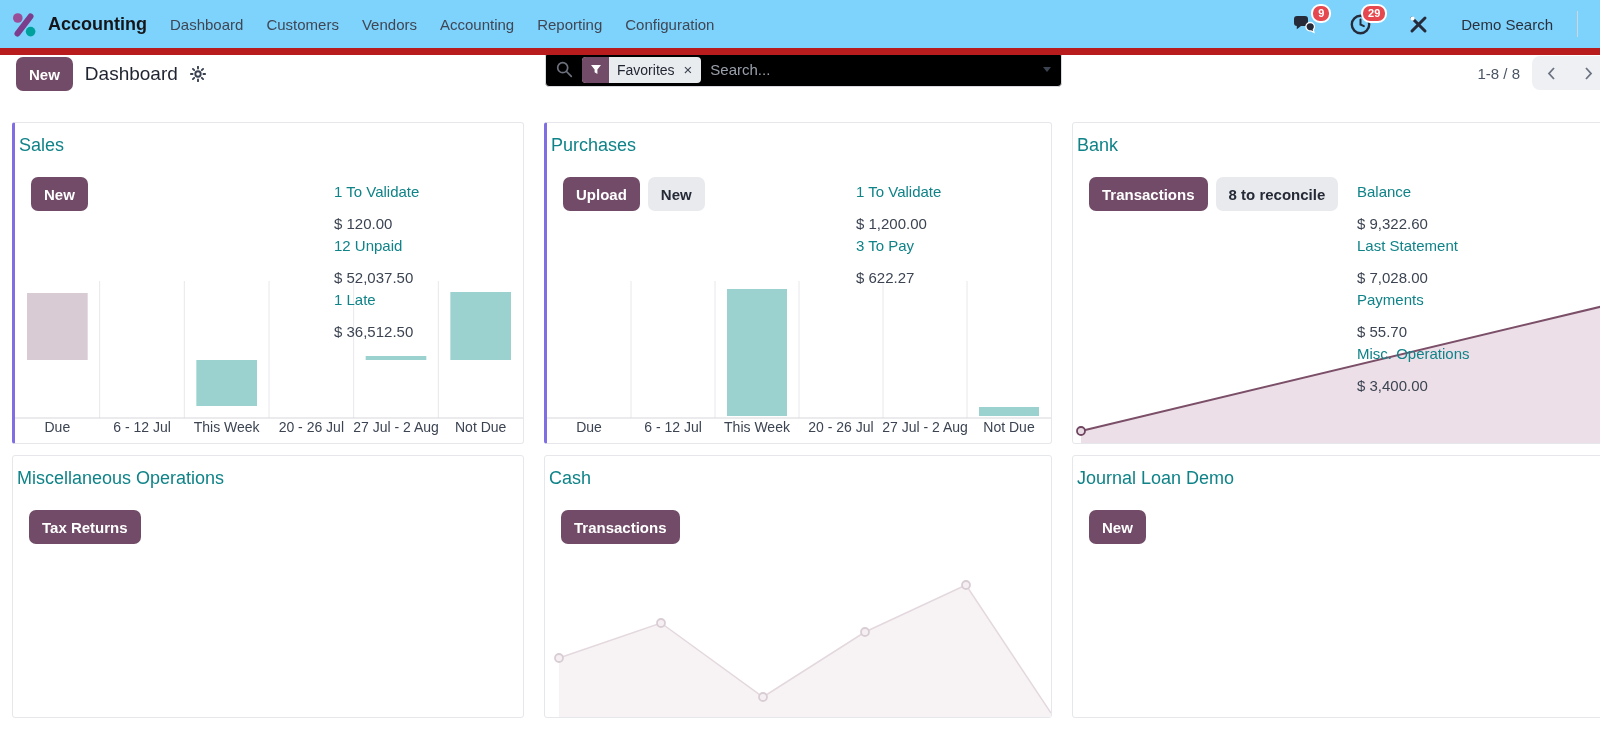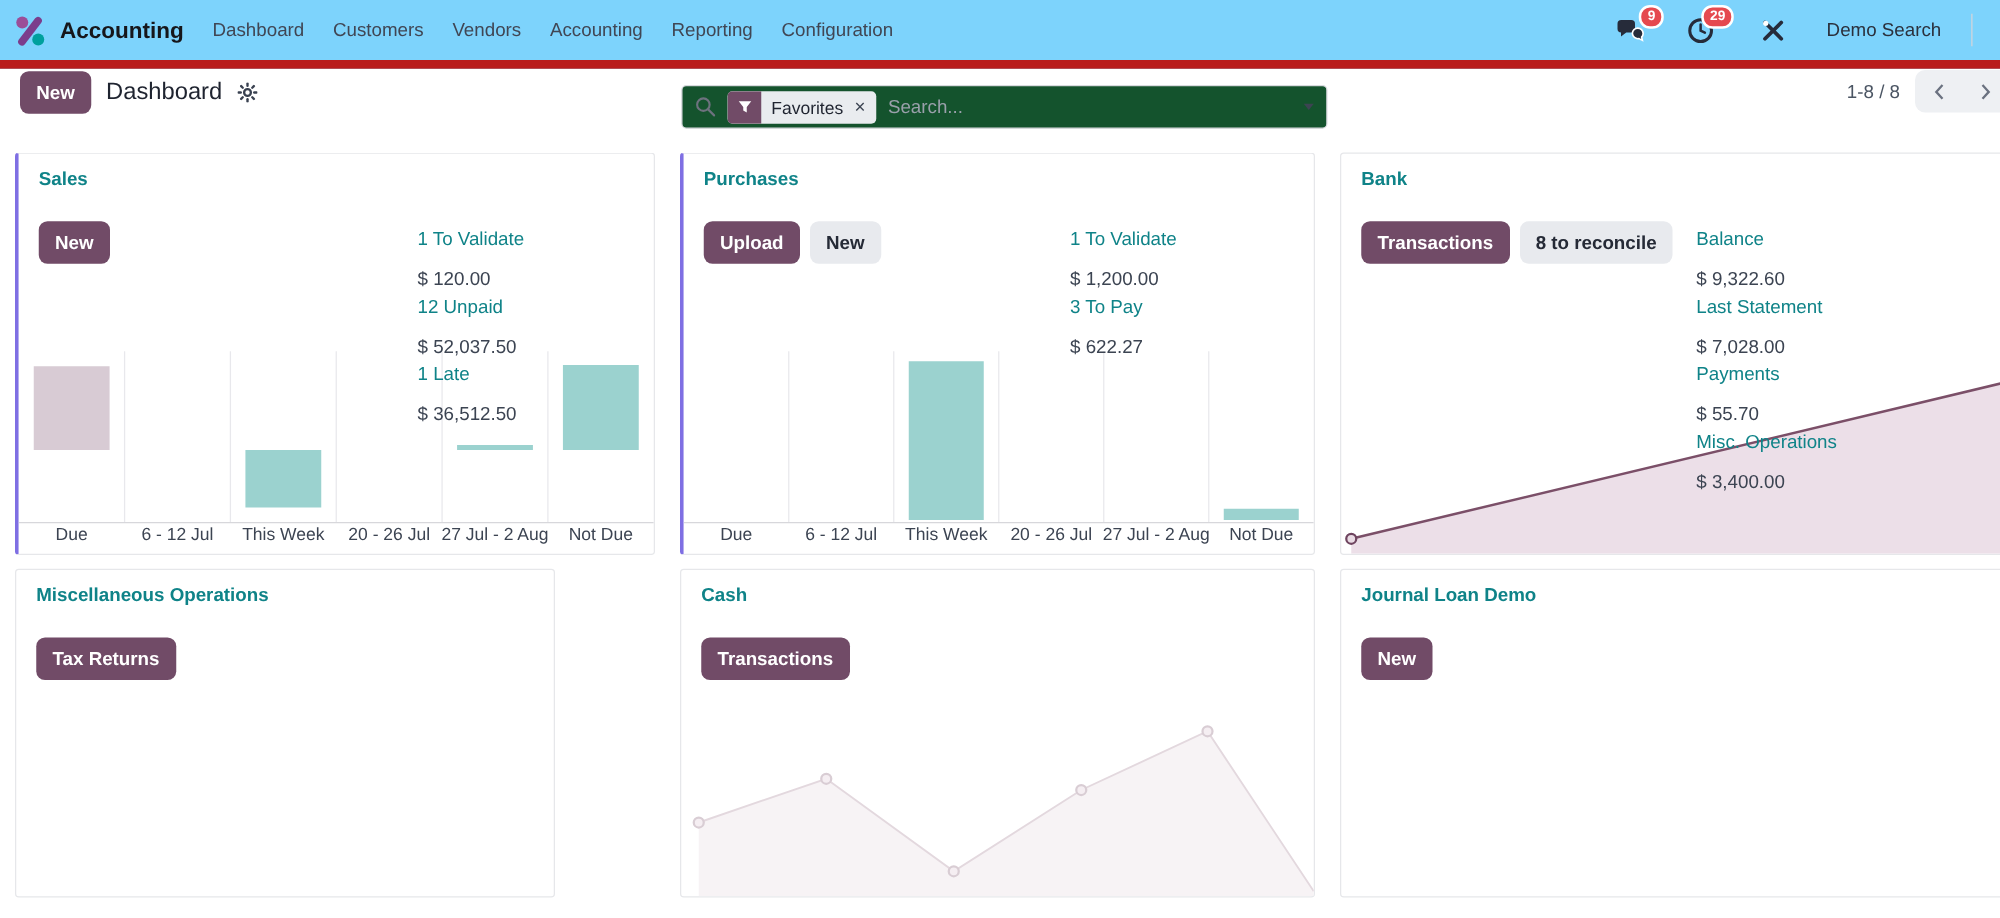--- a/index.html
+++ b/index.html
@@ -23,47 +23,47 @@
   
   .controlpanel{position:absolute;left:0;top:48px;width:100%;height:52px;background:#fff;}
   .cp-left{position:absolute;left:16px;top:9px;display:flex;align-items:center;gap:12px;}
   .btn{height:31px;padding:17px 13px;border:none;border-radius:7px;font-size:15px;font-weight:700;
        font-family:inherit;cursor:pointer;display:inline-flex;align-items:center;white-space:nowrap;}
   .btn.primary{background:#714B67;color:#fff;}
   .btn.secondary{background:#e8eaee;color:#252a36;}
   .cp-title{font-size:19px;color:#1f2430;font-weight:400;}
   .gear{cursor:pointer;display:flex;align-items:center;}
 
-  .searchbox{position:absolute;left:545px;top:20px;width:517px;height:35px;border:1px solid #d9dadf;
-             border-radius:4px;background:#14532d;display:flex;align-items:center;padding:0 10px;gap:9px;
+  .searchbox{position:absolute;left:545px;top:4px;width:517px;height:35px;border:1px solid #d9dadf;
+             border-radius:4px;background:#000000;display:flex;align-items:center;padding:0 10px;gap:9px;
              box-sizing:border-box;cursor:text;}
   .facet{display:flex;align-items:center;background:#e9ecef;border-radius:4px;overflow:hidden;height:26px;cursor:pointer;}
   .facet-ico{width:27px;height:26px;background:#714B67;display:flex;align-items:center;justify-content:center;}
   .facet-label{padding:0 8px;font-size:14px;color:#1f2430;}
   .facet-x{padding:0 9px 0 1px;color:#3c4452;font-size:15px;cursor:pointer;}
   .placeholder{color:#9aa0ab;font-size:15px;text-align:center;}
   .caret{margin-left:auto;width:0;height:0;border-left:4.5px solid transparent;
          border-right:4.5px solid transparent;border-top:5.5px solid #3c4452;cursor:pointer;}
 
   .pager{position:absolute;right:-8px;top:8px;height:34px;display:flex;align-items:center;}
   .pager-value{font-size:15px;color:#4b5563;margin-right:12px;cursor:pointer;text-align:center;}
   .pager-btns{width:76px;height:34px;background:#eef0f3;border-radius:8px;display:flex;overflow:hidden;}
   .pager-btns span{width:38px;height:34px;display:flex;align-items:center;justify-content:center;cursor:pointer;}
 
   
   .card{position:absolute;background:#fff;border:1px solid #e6e7ea;border-radius:3px;box-sizing:border-box;}
   .card.accent{border-left:3px solid #7f6fe3;}
   #card-sales{left:12px;top:122px;width:512px;height:322px;}
   #card-purchases{left:544px;top:122px;width:508px;height:322px;}
   #card-bank{left:1072px;top:122px;width:560px;height:322px;}
-  #card-misc{left:12px;top:455px;width:432px;height:263px;}
+  #card-misc{left:12px;top:455px;width:512px;height:263px;}
   #card-cash{left:544px;top:455px;width:508px;height:263px;}
   #card-loan{left:1072px;top:455px;width:560px;height:263px;}
 
-  .card-title{position:absolute;left:16px;top:12px;font-size:15px;font-weight:700;color:#0f8388;cursor:pointer;}
+  .card-title{position:absolute;left:4px;top:12px;font-size:18px;font-weight:400;color:#0f8388;cursor:pointer;}
   .btn-row{position:absolute;left:16px;top:54px;display:flex;gap:8px;}
   .stats{position:absolute;top:58px;font-size:15px;line-height:22px;}
   #card-sales .stats{left:319px;width:176px;}
   #card-purchases .stats{left:309px;width:182px;}
   #card-bank .stats{left:284px;width:209px;}
   .stat-row{display:flex;justify-content:space-between;gap:10px;flex-direction:column;}
   .stat-link{color:#0f8388;cursor:pointer;white-space:nowrap;}
   .stat-value{color:#3c4452;white-space:nowrap;}
   svg.chart{position:absolute;left:0;top:0;}
   svg.chart text{font-family:"Liberation Sans",sans-serif;}

